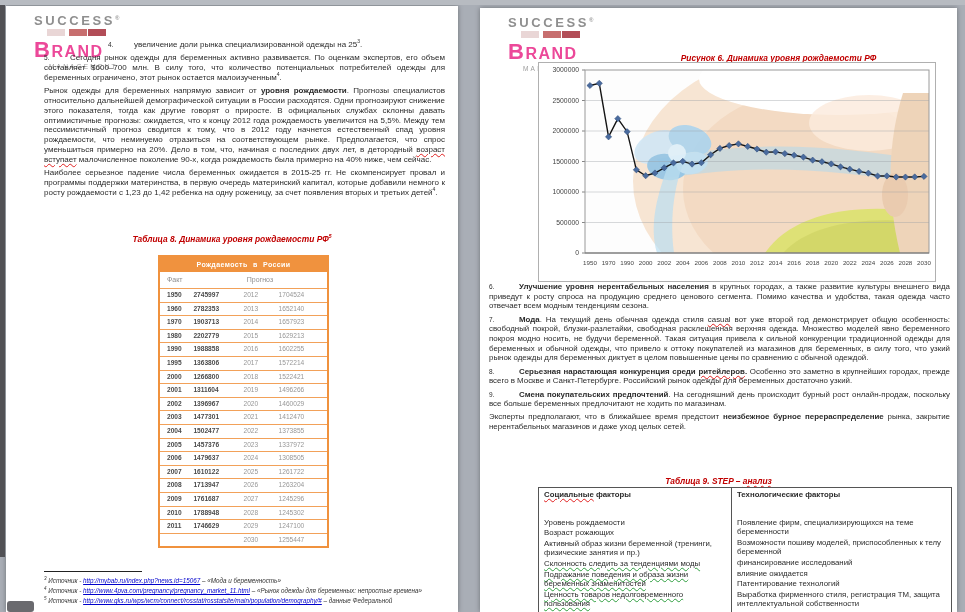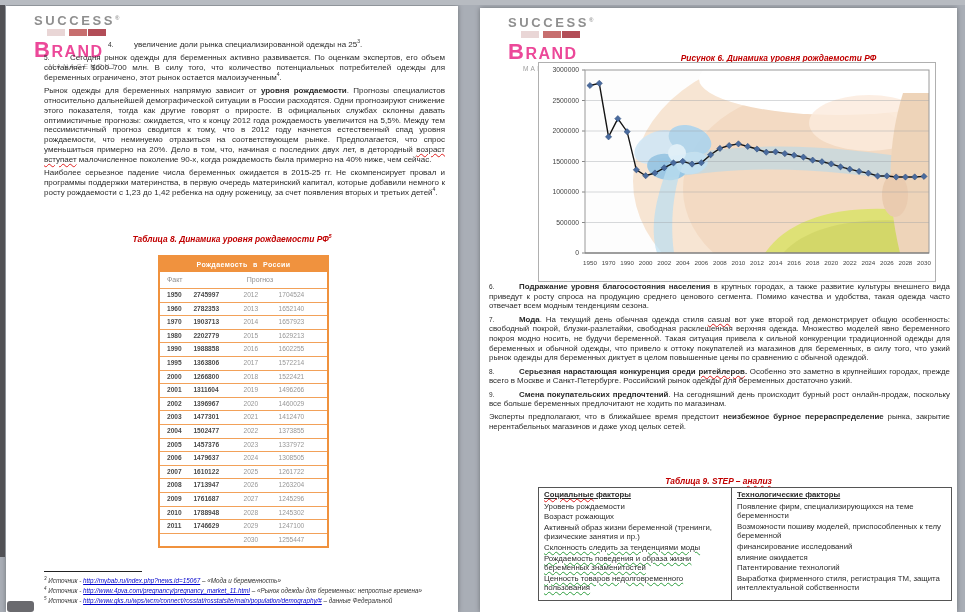--- a/index.html
+++ b/index.html
@@ -73,21 +73,21 @@
   
   .chartbox{position:absolute;left:58px;top:54px;width:396px;height:218px;border:1px solid #b0b0b0;background:#fff;}
   .ylab{font-size:6.8px;fill:#444;font-family:"Liberation Sans",sans-serif;}
   .xlab{font-size:6.2px;fill:#444;font-family:"Liberation Sans",sans-serif;}
 
   
   .t9{position:absolute;left:58px;top:479px;width:412px;border:1px solid #555;display:flex;text-align:left;background:#fff;}
   .t9col{padding:2px 5px 6px 5px;font-size:7.8px;line-height:9.6px;box-sizing:border-box;}
   .t9col.social{width:193px;border-right:1px solid #555;}
   .t9col.tech{width:219px;}
-  .t9h{font-weight:bold;margin-bottom:2px;text-decoration:underline;}
+  .t9h{font-weight:bold;margin-bottom:18px;}
   .t9i{margin:0 0 1px 0;}
 </style>
 </head>
 <body>
 
 <div class="strip-top"></div>
 <div class="strip-left"></div>
 <div class="corner-blob"></div>
 
 <div class="page" id="page-left">
@@ -358,38 +358,38 @@
           <rect x="-2.2" y="-2.2" width="4.4" height="4.4" transform="translate(347.8888888888889,112.944556) rotate(45)" fill="#4a6b9e" stroke="#2d4d7a" stroke-width="0.5"></rect>
           <rect x="-2.2" y="-2.2" width="4.4" height="4.4" transform="translate(357.1666666666667,114.036944) rotate(45)" fill="#4a6b9e" stroke="#2d4d7a" stroke-width="0.5"></rect>
           <rect x="-2.2" y="-2.2" width="4.4" height="4.4" transform="translate(366.44444444444446,114.036578) rotate(45)" fill="#4a6b9e" stroke="#2d4d7a" stroke-width="0.5"></rect>
           <rect x="-2.2" y="-2.2" width="4.4" height="4.4" transform="translate(375.72222222222223,113.9269) rotate(45)" fill="#4a6b9e" stroke="#2d4d7a" stroke-width="0.5"></rect>
           <rect x="-2.2" y="-2.2" width="4.4" height="4.4" transform="translate(385,113.417733) rotate(45)" fill="#4a6b9e" stroke="#2d4d7a" stroke-width="0.5"></rect>
         </g>
     </svg>
   </div>
 
   <div class="content-right">
-    <p class="para"><span class="pnum">6.</span><span class="b">Подражание уровня благосостояния населения</span><span> в крупных городах, а также развитие культуры внешнего вида приведут к росту спроса на продукцию среднего ценового сегмента. Помимо качества и удобства, такая одежда часто отвечает  всем модным тенденциям сезона.</span></p>
+    <p class="para"><span class="pnum">6.</span><span class="b">Улучшение уровня нерентабельных населения</span><span> в крупных городах, а также развитие культуры внешнего вида приведут к росту спроса на продукцию среднего ценового сегмента. Помимо качества и удобства, такая одежда часто отвечает  всем модным тенденциям сезона.</span></p>
     <p class="para"><span class="pnum">7.</span><span class="b">Мода</span><span>. На текущий день обычная одежда стиля </span><span class="w-red">casual</span><span> вот уже второй год демонстрирует общую особенность: свободный покрой, блузки-разлетайки, свободная расклешенная верхняя одежда. Множество моделей явно беременного покроя модно носить, не будучи беременной. Такая ситуация привела к сильной конкуренции традиционной одежды для беременных и обычной одежды, что привело к оттоку покупателей из магазинов для беременных, в силу того, что узкий рынок одежды для беременных диктует в целом повышенные цены по сравнению с обычной одеждой.</span></p>
     <p class="para"><span class="pnum">8.</span><span class="b">Серьезная нарастающая конкуренция среди </span><span class="b w-red">ритейлеров</span><span class="b">.</span><span> Особенно это заметно в крупнейших городах, прежде всего в Москве и Санкт-Петербурге. Российский рынок одежды для беременных достаточно узкий.</span></p>
     <p class="para"><span class="pnum">9.</span><span class="b">Смена покупательских предпочтений</span><span>. На сегодняшний день происходит бурный рост онлайн-продаж,  поскольку все больше беременных  предлочитают не ходить по магазинам.</span></p>
     <p class="para p-expert"><span>Эксперты предполагают, что в ближайшее время предстоит </span><span class="b">неизбежное бурное перераспределение</span><span>  рынка, закрытие нерентабельных  магазинов и даже уход целых сетей.</span></p>
   </div>
 
   <div class="red-title t9title"><span>Таблица 9. STEP – </span><span class="w-red">анализ</span></div>
 
   <div class="t9">
     <div class="t9col social">
       <div class="t9h"><span class="w-red">Социальные</span><span class="b"> факторы</span></div>
       <div id="t9-social">
           <div class="t9i">Уровень  рождаемости</div>
           <div class="t9i">Возраст рожающих</div>
           <div class="t9i">Активный образ жизни беременной  (тренинги, физические занятия и пр.)</div>
           <div class="t9i w-green">Склонность следить за тенденциями моды</div>
-          <div class="t9i w-green">Рождаемость поведения  и образа жизни беременных знаменитостей</div>
+          <div class="t9i w-green">Подражание поведения  и образа жизни беременных знаменитостей</div>
           <div class="t9i w-green">Ценность  товаров  недолговременного пользования</div>
         </div>
     </div>
     <div class="t9col tech">
       <div class="t9h"><span>Технологические  факторы</span></div>
       <div id="t9-tech">
           <div class="t9i">Появление  фирм, специализирующихся на теме беременности</div>
           <div class="t9i">Возможности  пошиву  моделей, приспособленных  к телу беременной</div>
           <div class="t9i">финансирование  исследований</div>
           <div class="t9i">влияние ожидается</div>

